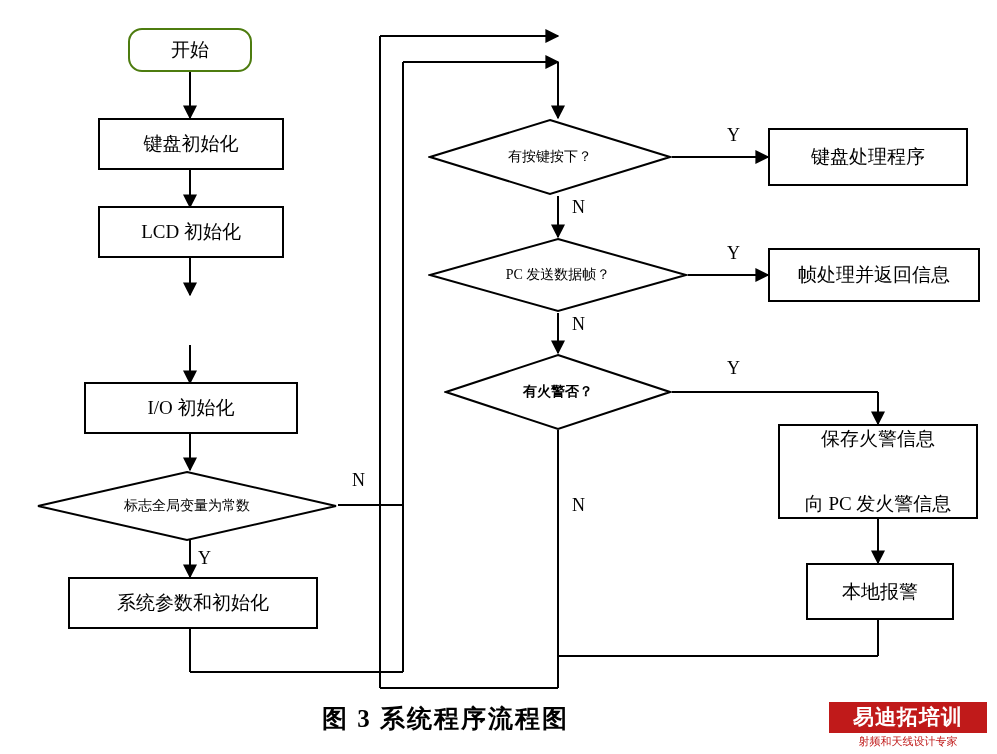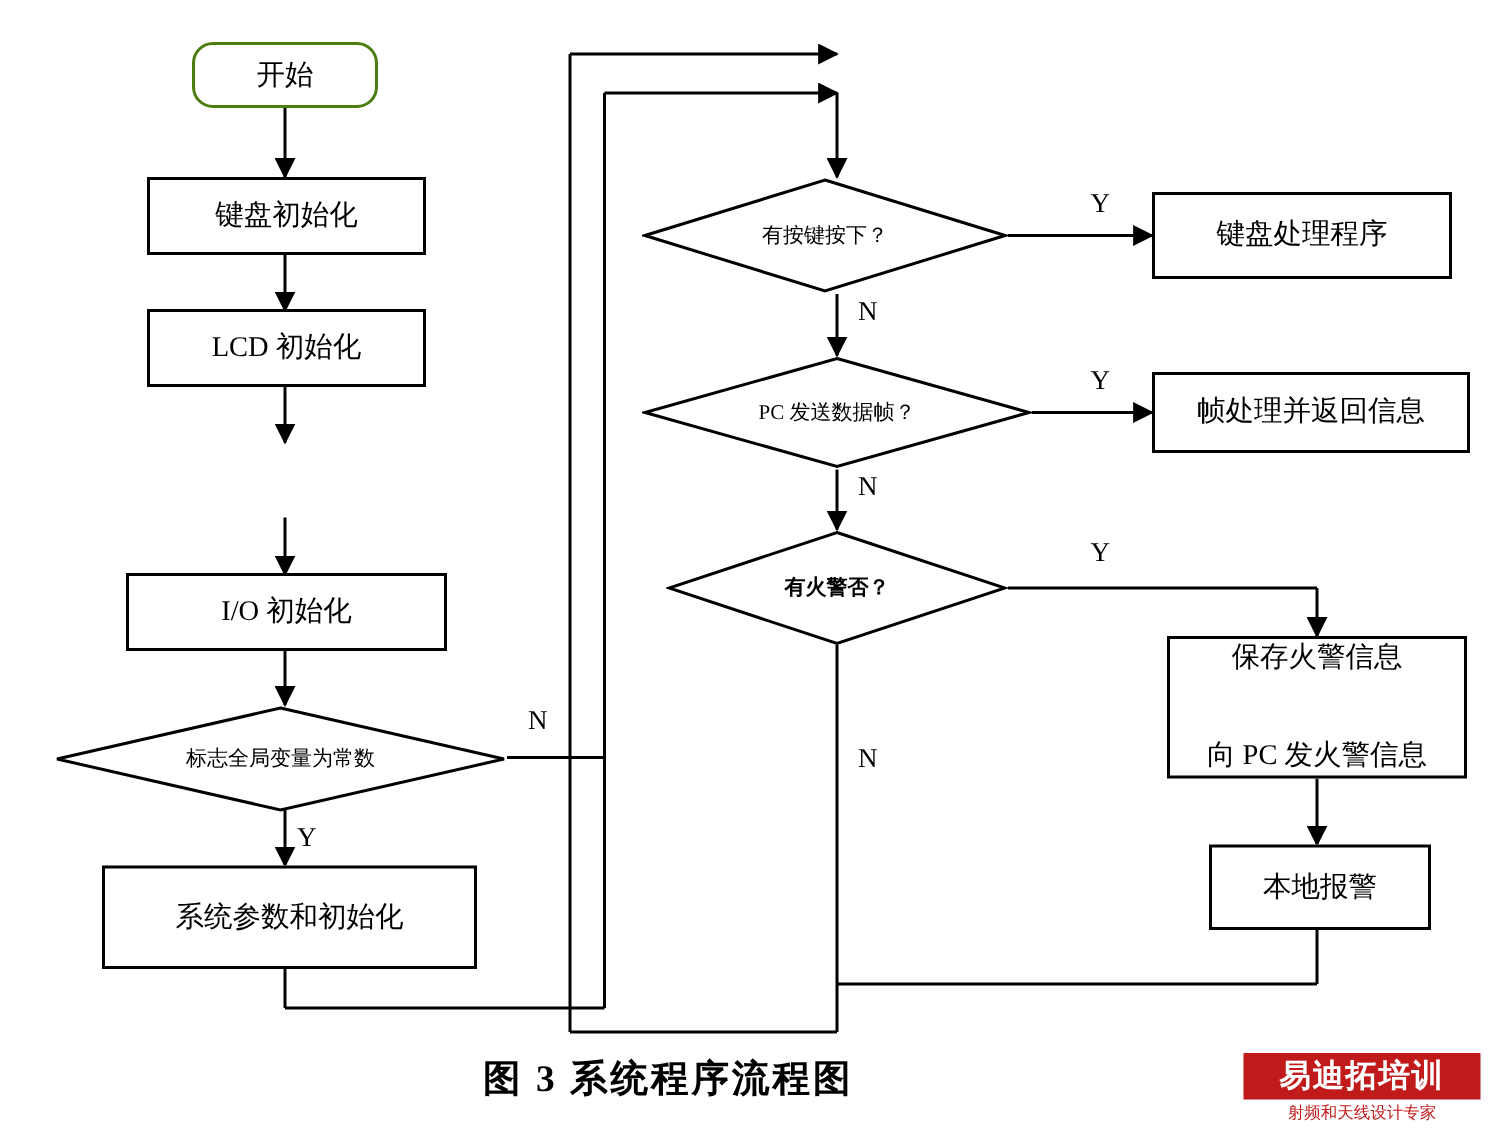--- a/index.html
+++ b/index.html
@@ -171,21 +171,21 @@
     <span>I/O 初始化</span>
   </div>
 
   <div class="diamond-wrap" style="left:36px; top:470px; width:302px; height:72px;">
     <svg width="302" height="72" viewBox="0 0 302 72" xmlns="http://www.w3.org/2000/svg">
       <polygon points="151,2 300,36 151,70 2,36" fill="#ffffff" stroke="#000" stroke-width="2"></polygon>
     </svg>
     <div class="dtext">标志全局变量为常数</div>
   </div>
 
-  <div class="node rect" style="left:68px; top:577px; width:250px; height:69px;">
+  <div class="node rect" style="left:68px; top:577px; width:250px; height:52px;">
     <span>系统参数和初始化</span>
   </div>
 
   <div class="diamond-wrap" style="left:428px; top:118px; width:244px; height:78px;">
     <svg width="244" height="78" viewBox="0 0 244 78" xmlns="http://www.w3.org/2000/svg">
       <polygon points="122,2 242,39 122,76 2,39" fill="#ffffff" stroke="#000" stroke-width="2"></polygon>
     </svg>
     <div class="dtext">有按键按下？</div>
   </div>
 

